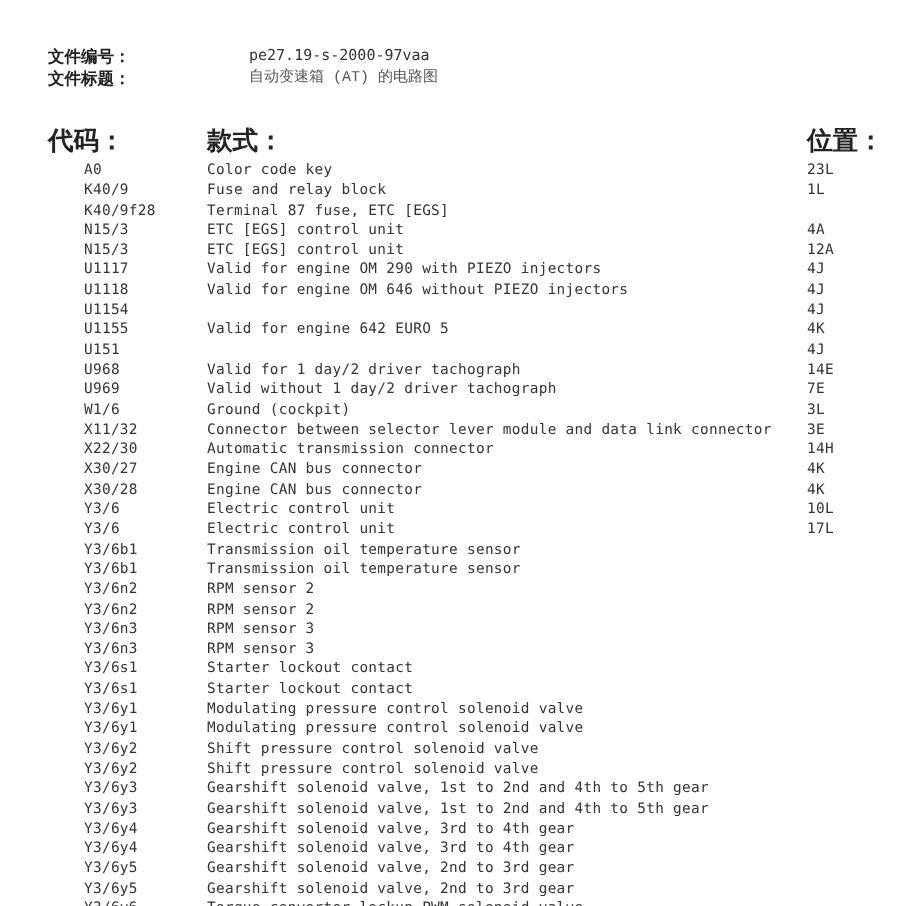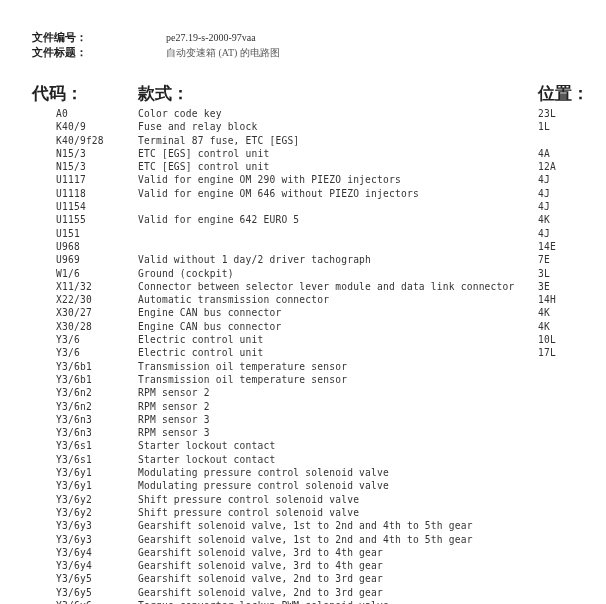--- a/index.html
+++ b/index.html
@@ -3,22 +3,22 @@
   <meta charset="utf-8">
   <style>
     html, body { margin: 0; padding: 0; background: #ffffff; }
     body {
       width: 606px; height: 604px; overflow: hidden; position: relative;
       font-family: "DejaVu Sans Mono", "Liberation Mono", monospace;
       color: #333333;
     }
     .meta-row { position: absolute; left: 32px; font-size: 11px; line-height: 14px; }
     .meta-label { position: absolute; left: 0; font-family: "DejaVu Sans", sans-serif; font-weight: bold; color: #222; white-space: nowrap; }
-    .meta-value { position: absolute; left: 134px; white-space: nowrap; font-size: 10px; color: #333; font-family: Liberation Serif, serif; }
-    .meta-value.cn { font-family: Liberation Serif, serif; color: #555; }
+    .meta-value { position: absolute; left: 134px; white-space: nowrap; font-size: 10px; color: #333; }
+    .meta-value.cn { font-family: Liberation Mono, monospace; color: #555; }
     .col-header { position: absolute; top: 82px; font-family: "DejaVu Sans", sans-serif; font-weight: bold; font-size: 17px; color: #222; white-space: nowrap; }
     #rows { position: absolute; left: 0; top: 107px; width: 606px; }
     .row { position: relative; height: 13.3px; font-size: 9.6px; line-height: 13.3px; white-space: nowrap; letter-spacing: 0.2px; }
     .row span { position: absolute; top: 0; }
     .c-code { left: 32px; margin-left: 24px; }
     .c-desc { left: 138px; }
     .c-pos { left: 538px; }
   </style>
 </head>
 <body>
@@ -80,20 +80,21 @@
       <span class="c-code">U1155</span>
       <span class="c-desc">Valid for engine 642 EURO 5</span>
       <span class="c-pos">4K</span>
     </div>
     <div class="row">
       <span class="c-code">U151</span>
       <span class="c-pos">4J</span>
     </div>
     <div class="row">
       <span class="c-code">U968</span>
+      <span class="c-desc">Valid for 1 day/2 driver tachograph</span>
       <span class="c-pos">14E</span>
     </div>
     <div class="row">
       <span class="c-code">U969</span>
       <span class="c-desc">Valid without 1 day/2 driver tachograph</span>
       <span class="c-pos">7E</span>
     </div>
     <div class="row">
       <span class="c-code">W1/6</span>
       <span class="c-desc">Ground (cockpit)</span>

